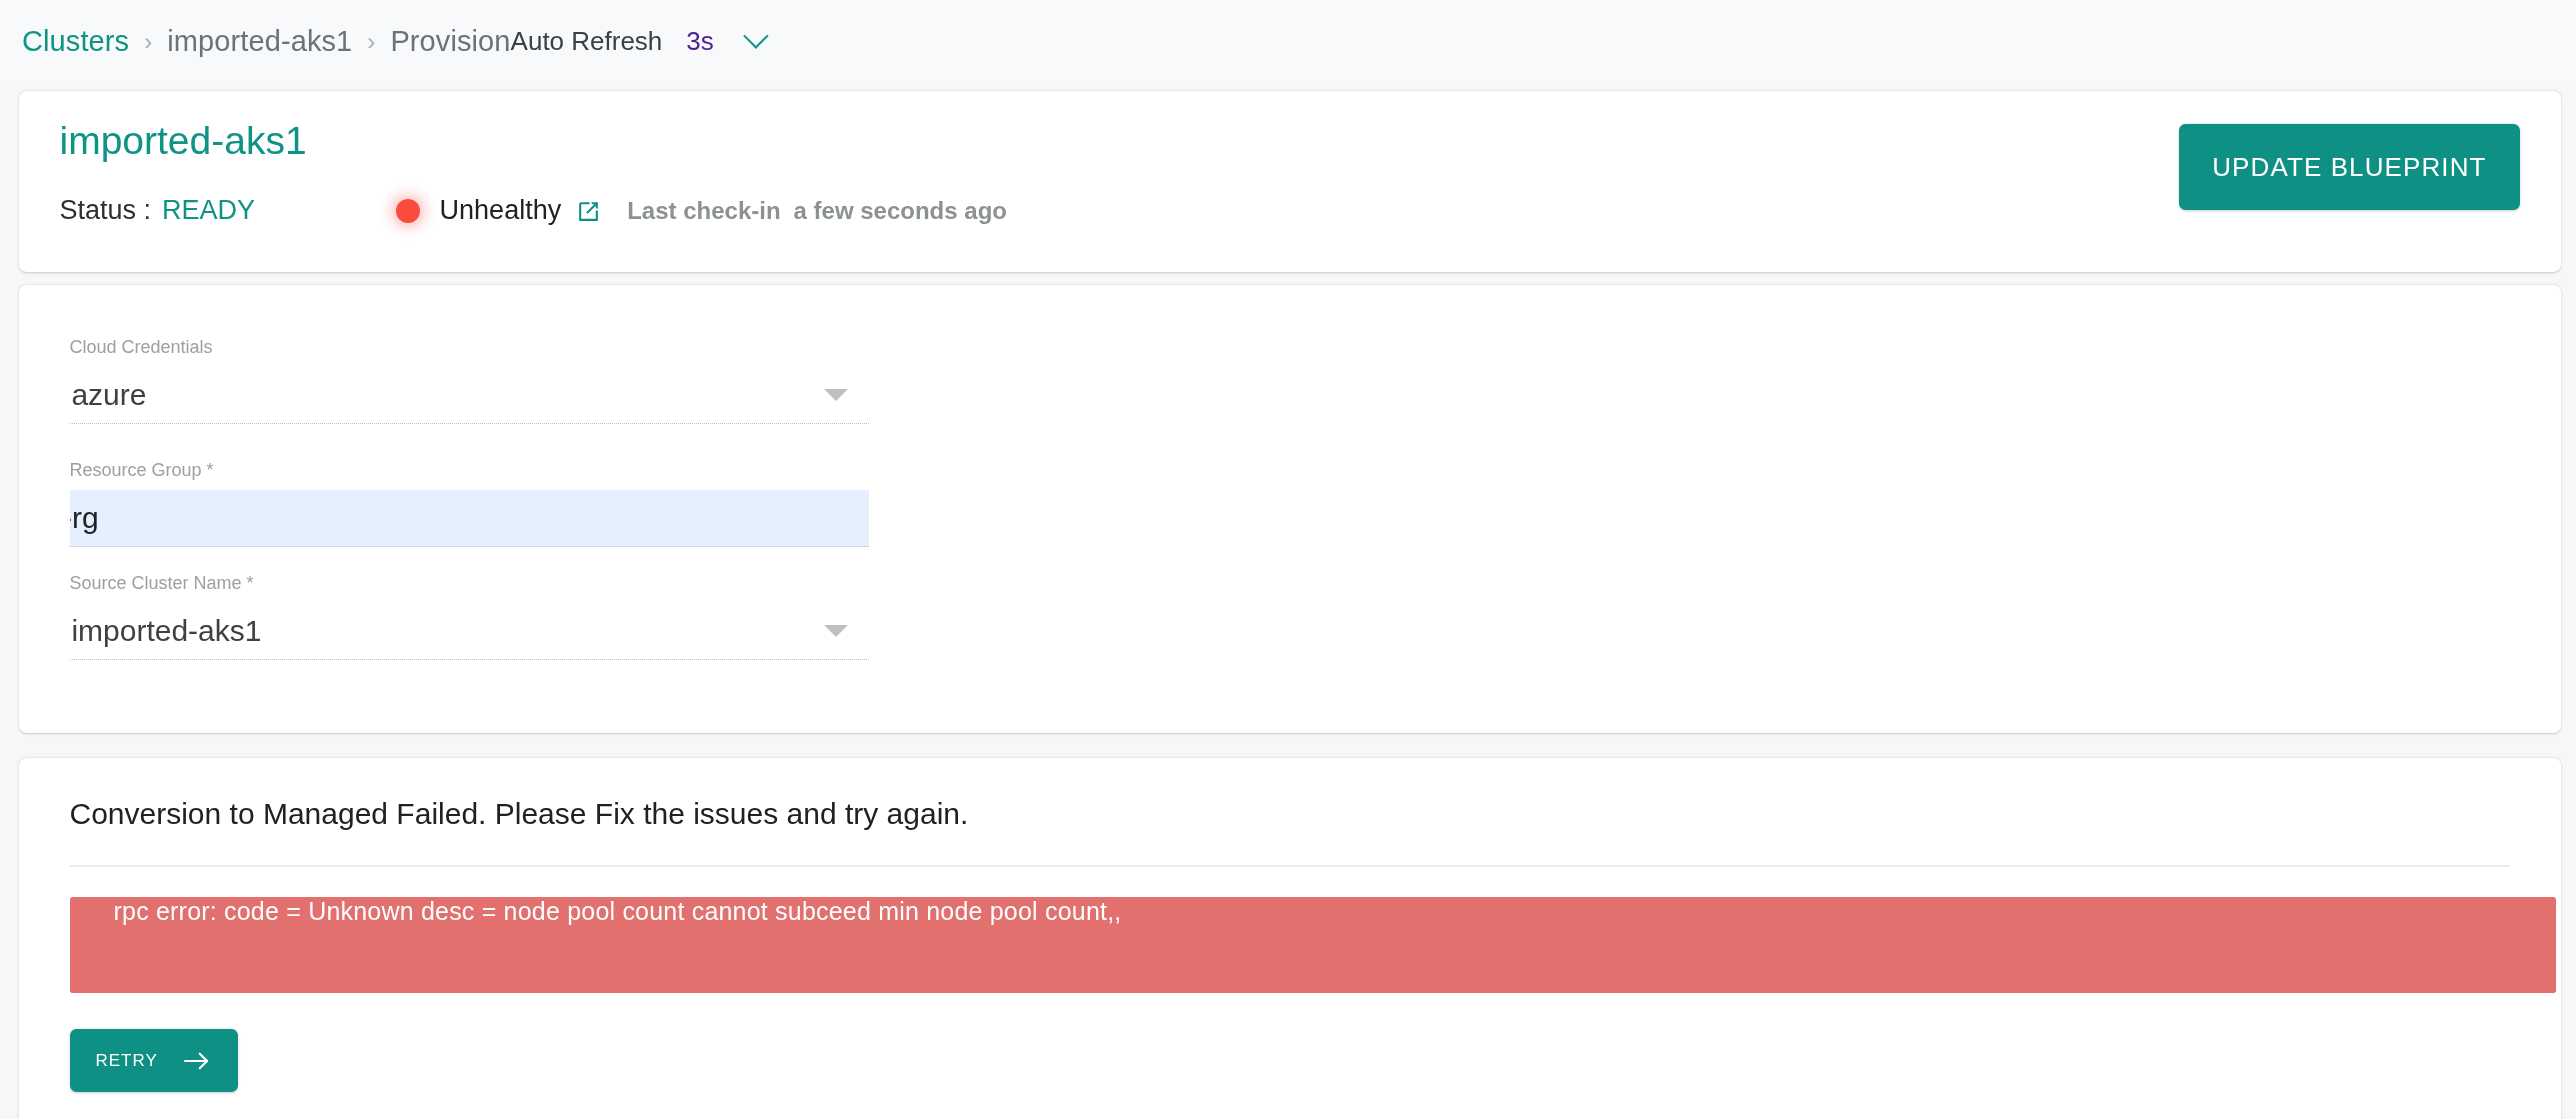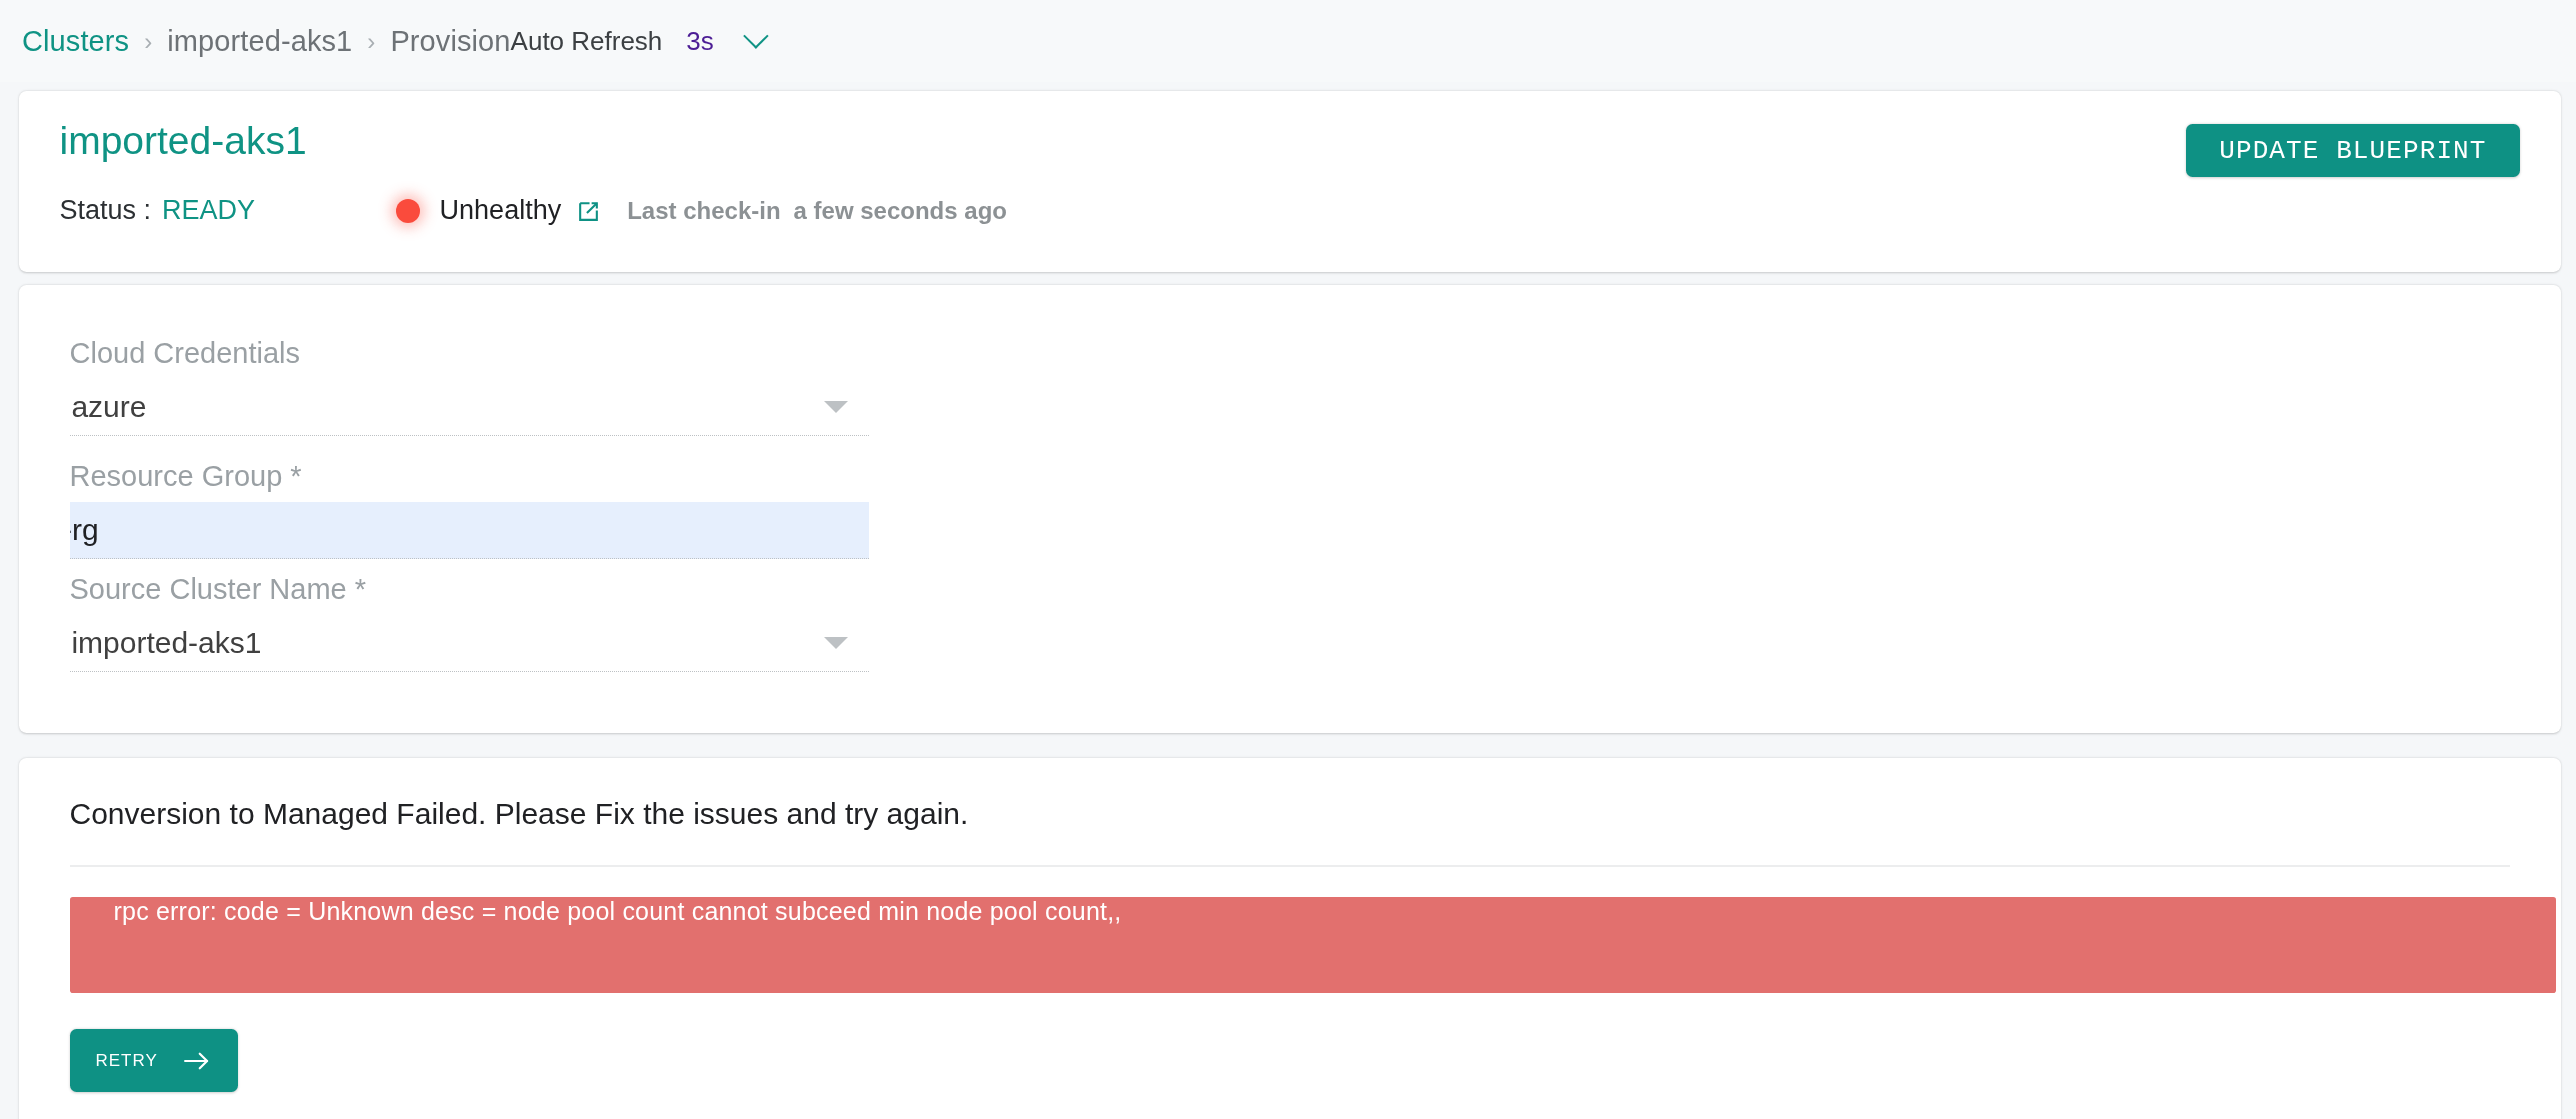--- a/index.html
+++ b/index.html
@@ -129,38 +129,38 @@
   .bp-key { font-weight: 700; }
   .bp-val { font-weight: 400; margin-left: 13px; }
 
   .btn-primary {
     position: absolute;
     right: 41px; top: 33px;
     background: #0E9184;
     color: #FFFFFF;
     border: none;
     border-radius: 6.5px;
-    height: 53px;
+    height: 86px;
     padding: 0 33px;
     font-size: 26px;
     letter-spacing: 1.1px;
-    font-family: Liberation Mono, monospace;
+    font-family: Liberation Sans, sans-serif;
     cursor: pointer;
     box-shadow: 0 0.9px 2.8px rgba(0,0,0,0.2);
   }
 
   
   #form-card { top: 285px; height: 448px; }
   .field {
     position: absolute;
     left: 51px;
     width: 799px;
   }
   .field-label {
-    font-size: 29px;
+    font-size: 18px;
     color: #9AA0A4;
     margin-bottom: 9.3px;
     white-space: nowrap;
   }
   .field-control {
     position: relative;
     height: 57px;
     border-bottom: 1.9px dotted #BDC1C4;
     display: flex;
     align-items: center;

